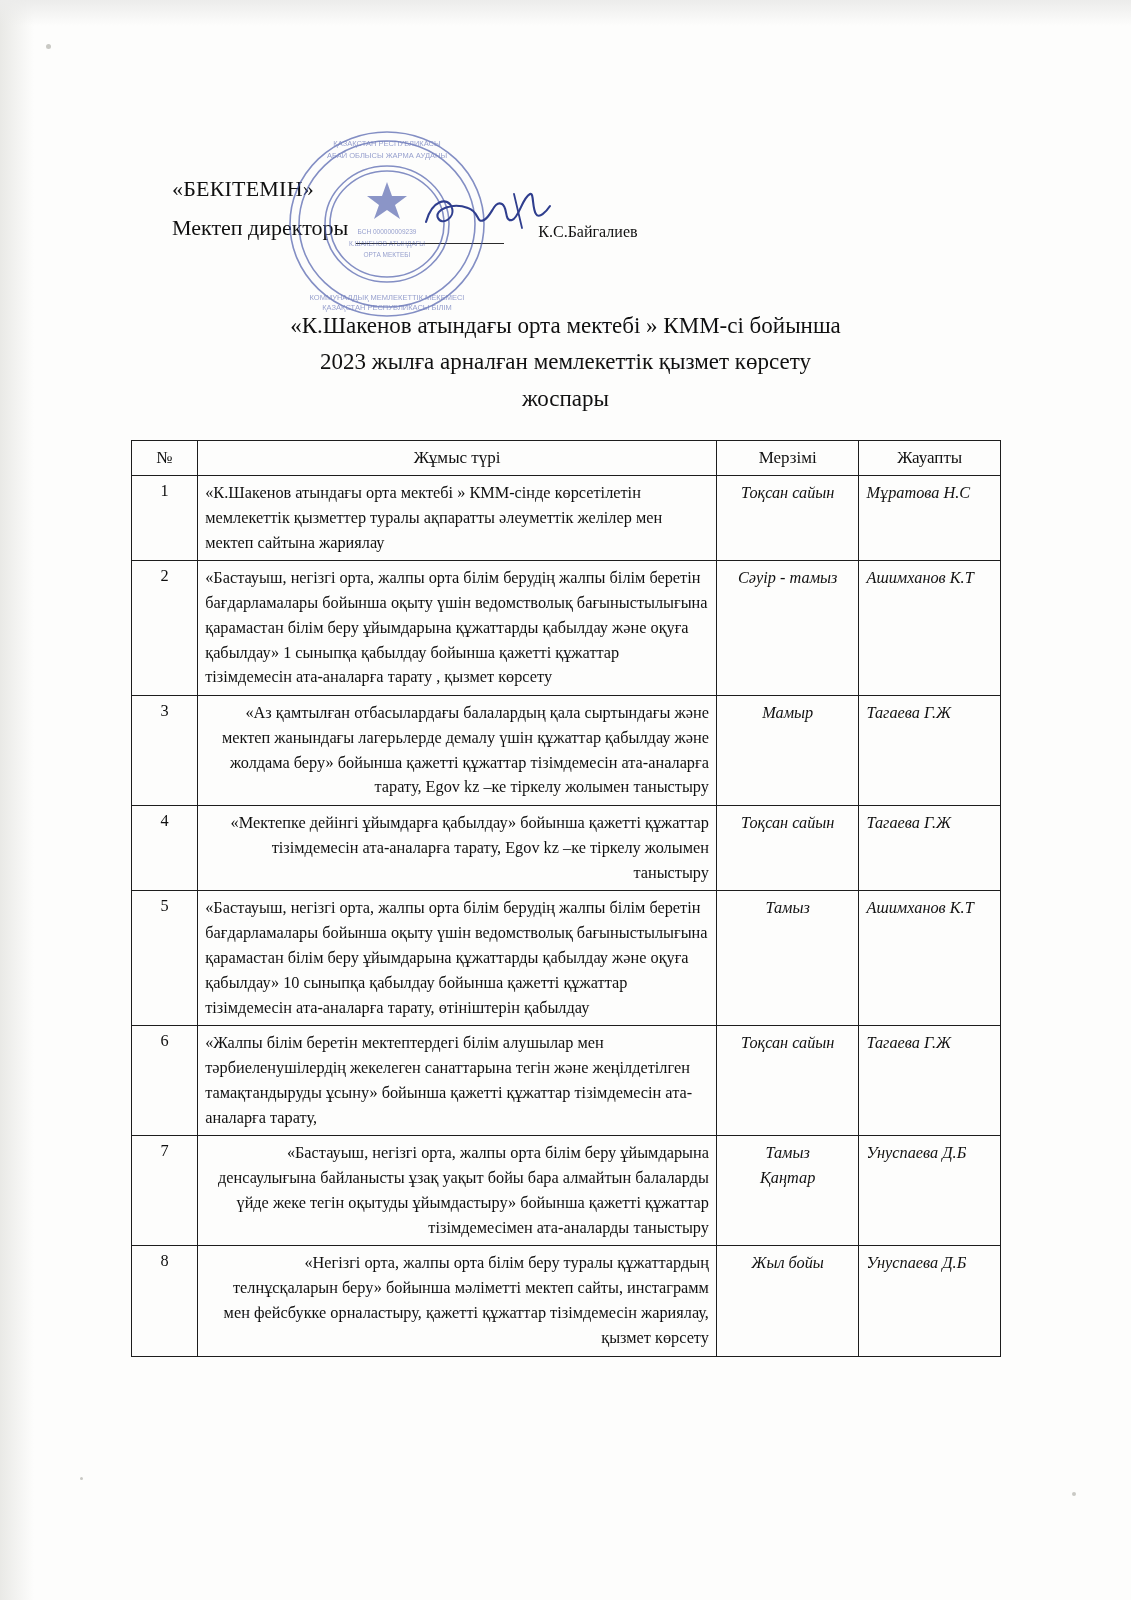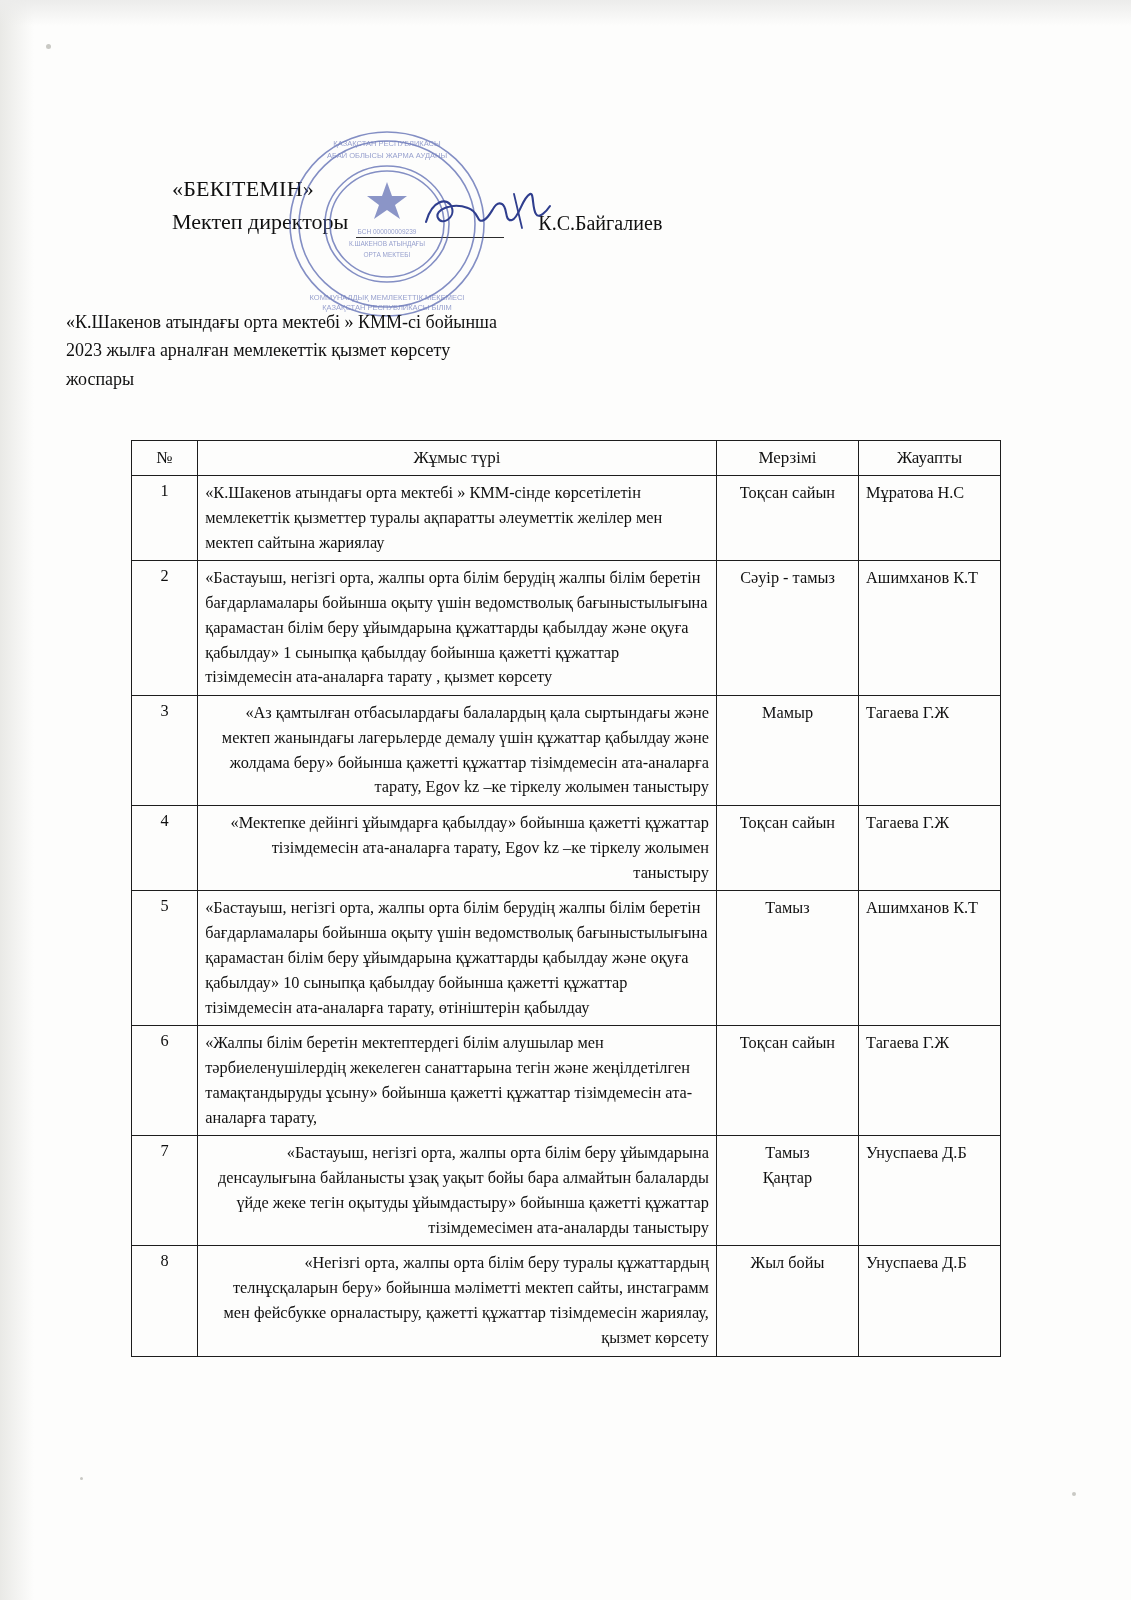--- a/index.html
+++ b/index.html
@@ -47,33 +47,34 @@
     line-height: 1.5;
   }
   .approve-word {
     font-size: 22px;
     letter-spacing: 0.2px;
   }
   .director-line {
     display: flex;
     align-items: flex-end;
     gap: 8px;
+    margin-top: 6px;
   }
   .director-label {
     font-size: 22px;
   }
   .sign-slot {
     display: inline-block;
     width: 148px;
     border-bottom: 1.6px solid #2b2b2b;
     height: 26px;
     position: relative;
   }
   .director-name {
-    font-size: 20px;
+    font-size: 16px;
     margin-left: 26px;
   }
 
   
   .signature {
     position: absolute;
     left: 418px;
     top: 188px;
     width: 140px;
     height: 48px;
@@ -90,22 +91,22 @@
     pointer-events: none;
     opacity: 0.78;
   }
 
   
   .doc-title {
     position: absolute;
     left: 0;
     right: 0;
     top: 308px;
-    text-align: left;
-    font-size: 18px;
+    text-align: center;
+    font-size: 23px;
     line-height: 1.58;
     padding: 0 66px;
   }
   .doc-title div { white-space: nowrap; }
 
   
   table.plan {
     position: absolute;
     left: 131px;
     top: 440px;
@@ -124,21 +125,21 @@
     font-weight: normal;
     font-size: 17px;
     padding: 7px 4px;
   }
   .col-num { width: 56px; text-align: center; }
   .col-work { width: 546px; margin-top: 32px; }
   .col-term { width: 136px; text-align: center; }
   .col-resp { width: 132px; text-align: left; }
 
   td.col-num { vertical-align: top; padding-top: 7px; }
-  td.col-term, td.col-resp { vertical-align: top; padding-top: 7px; line-height: 1.5; }
+  td.col-term, td.col-resp { vertical-align: top; padding-top: 7px; line-height: 1.5; font-style: italic; }
   td.col-work { line-height: 1.52; }
   td.col-work.center { text-align: left; }
   td.col-work.justify { text-align: right; }
 </style>
 </head>
 <body>
 
 <div class="page">
 
   <div class="scan-edge-left"></div>

